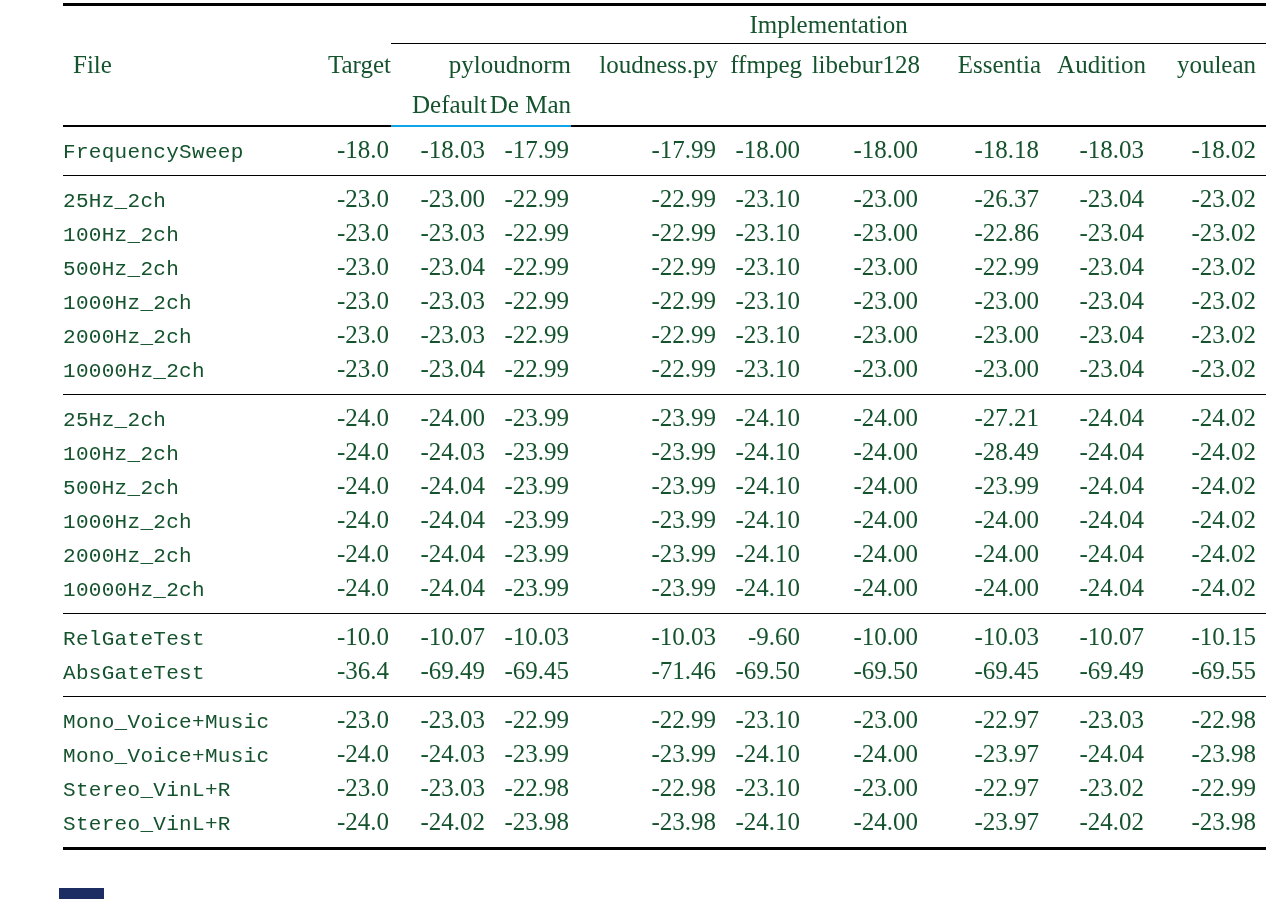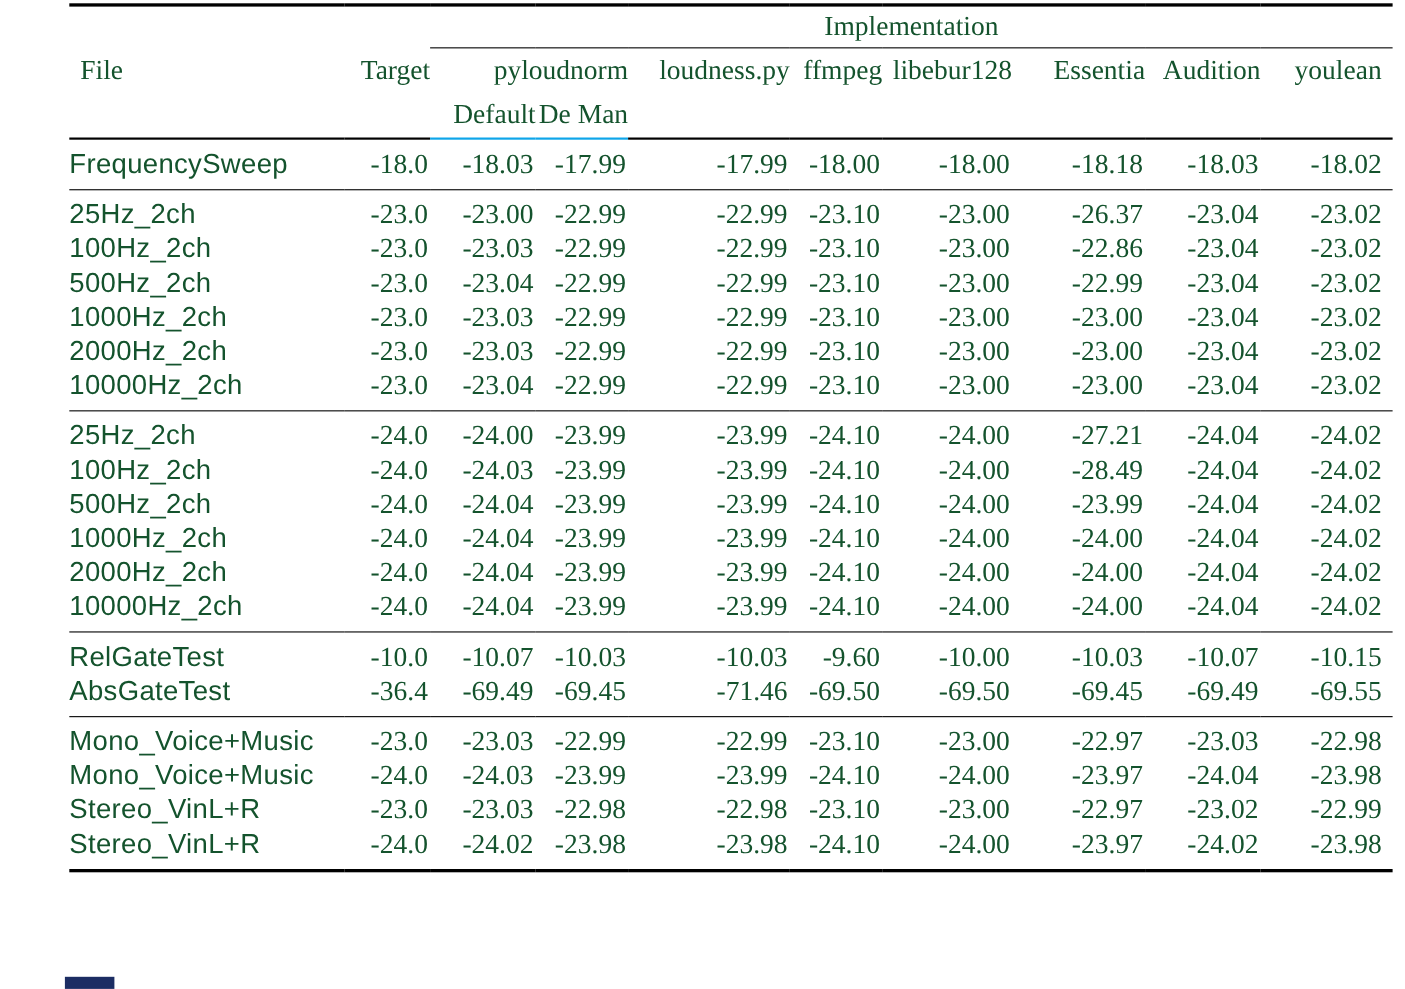--- a/index.html
+++ b/index.html
@@ -24,21 +24,21 @@
   th.grp-c { text-align:right; }
   th.last, td.num:last-child { padding-right:10px; }
 
   
   .cmp tbody td { line-height:31px; }
   .cmp tbody tr:first-child td { padding-top:7px; }
   .cmp tbody tr:last-child  td { padding-bottom:7px; }
   .cmp tbody.sec tr:first-child td { border-top:1.4px solid #000; }
   .cmp tbody.first tr:first-child td { border-top:none; }
   td.num { text-align:right; padding-right:2px; }
-  td.file { font-family:Liberation Sans, sans-serif; font-size:25px;
+  td.file { font-family:Liberation Mono, monospace; font-size:21px;
             text-align:left; letter-spacing:0.3px; }
   .b { font-weight:bold; }
 
   
   .caption { position:absolute; left:10px; top:821px; width:1250px;
              font-size:22px; line-height:31px; }
   .caption .ital { font-style:italic; }
   .caption .link { text-decoration:none; cursor:pointer; }
   .caption b { font-weight:bold; }
 

